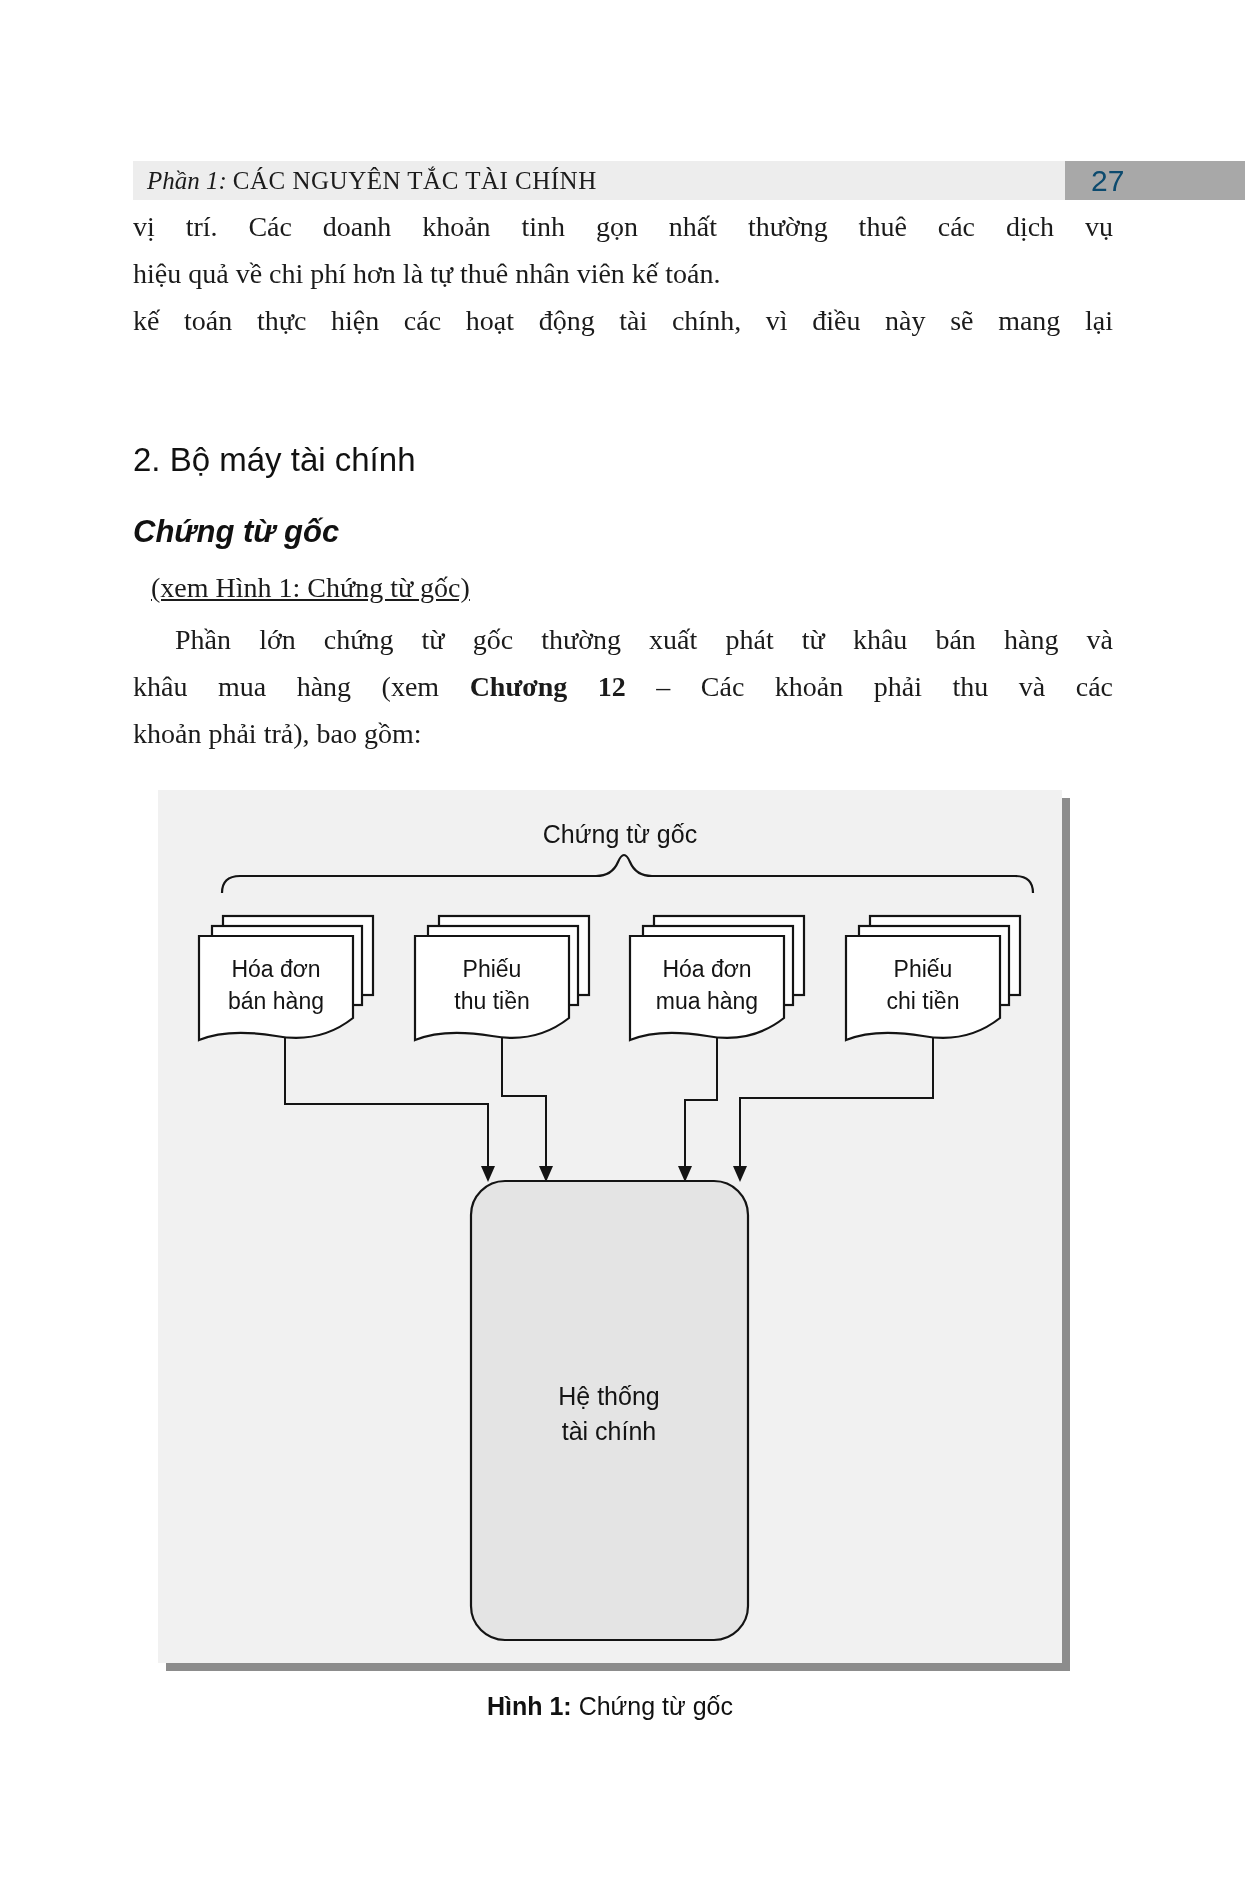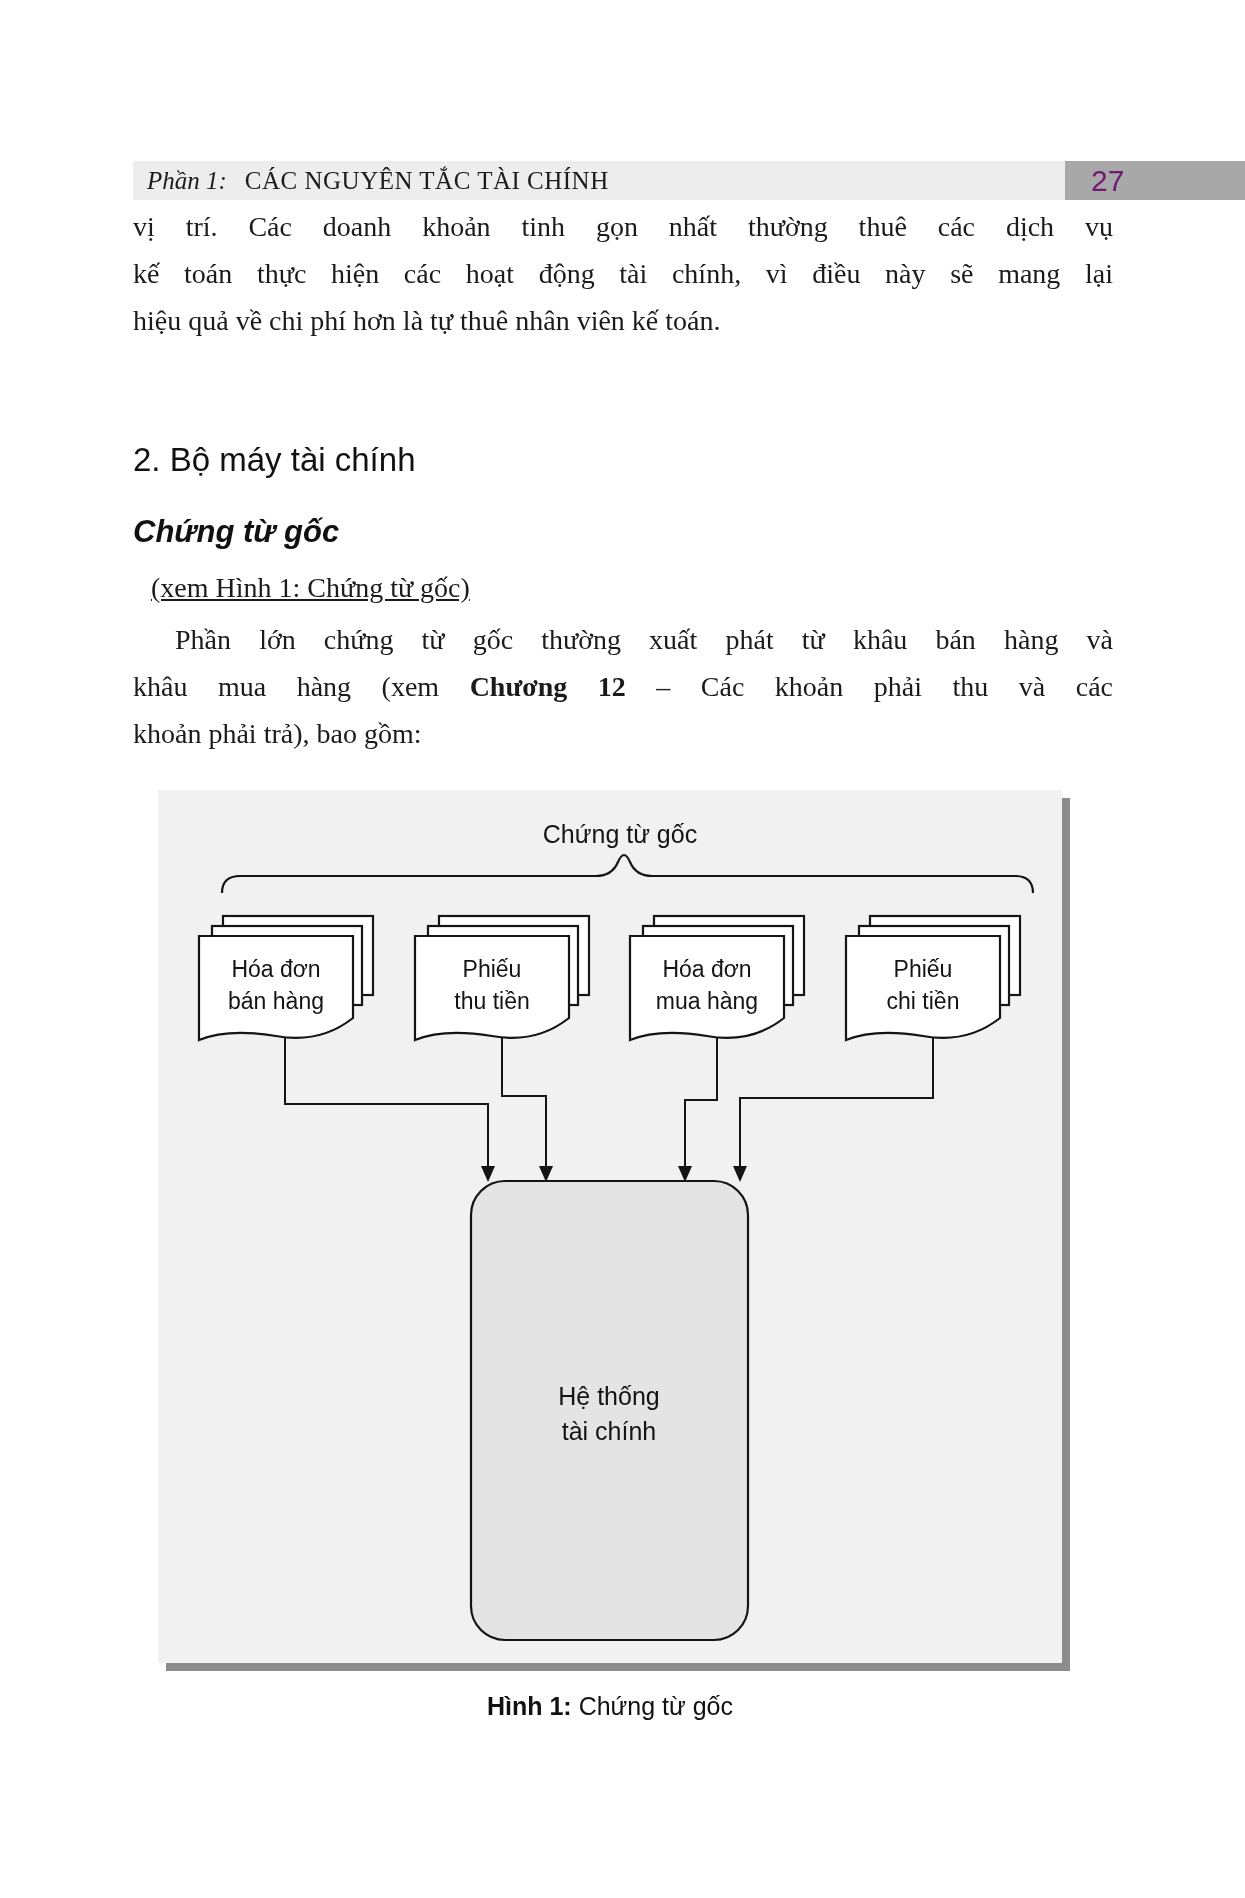--- a/index.html
+++ b/index.html
@@ -6,25 +6,25 @@
   .page{
     position:relative;width:1245px;height:1898px;background:#ffffff;
     font-family:"Liberation Serif",serif;color:#1b1b1b;overflow:hidden;
   }
   
   .header-bar{
     position:absolute;left:133px;top:161px;width:932px;height:39px;
     background:#ededed;display:flex;align-items:center;padding-left:14px;
     box-sizing:border-box;font-size:25px;white-space:nowrap;
   }
-  .section-label{font-style:italic;margin-right:18px;}
+  .section-label{font-style:italic;margin-right:6px;}
   .section-title{letter-spacing:0.5px;}
   .pagenum-box{
     position:absolute;left:1065px;top:161px;width:180px;height:39px;
-    background:#a8a8a8;color:#701a75;display:flex;align-items:center;
+    background:#a8a8a8;color:#0c4a6e;display:flex;align-items:center;
     padding-left:26px;box-sizing:border-box;
     font-family:"Liberation Sans",sans-serif;font-size:30px;
   }
   
   .textblock{position:absolute;left:133px;width:980px;font-size:28px;line-height:47px;}
   .jline{text-align:justify;text-align-last:justify;}
   .jline.last{text-align-last:auto;}
   .indent1{text-indent:42px;}
   .p1{top:203px;}
   .p2{top:616px;}
@@ -66,22 +66,22 @@
   <div class="header-bar">
     <span class="section-label">Phần 1:</span>
     <span class="section-title">CÁC NGUYÊN TẮC TÀI CHÍNH</span>
   </div>
   <div class="pagenum-box">
     <span>27</span>
   </div>
 
   <div class="textblock p1">
     <div class="jline">vị trí. Các doanh khoản tinh gọn nhất thường thuê các dịch vụ</div>
+    <div class="jline last">hiệu quả về chi phí hơn là tự thuê nhân viên kế toán.</div>
     <div class="jline">kế toán thực hiện các hoạt động tài chính, vì điều này sẽ mang lại</div>
-    <div class="jline last">hiệu quả về chi phí hơn là tự thuê nhân viên kế toán.</div>
   </div>
 
   <div class="section-heading">2. Bộ máy tài chính</div>
   <div class="subsection-heading">Chứng từ gốc</div>
   <div class="figure-ref">(xem Hình 1: Chứng từ gốc)</div>
 
   <div class="textblock p2">
     <div class="jline indent1">Phần lớn chứng từ gốc thường xuất phát từ khâu bán hàng và</div>
     <div class="jline"><span>khâu mua hàng (xem </span><b>Chương 12</b><span> – Các khoản phải thu và các</span></div>
     <div class="jline last">khoản phải trả), bao gồm:</div>

